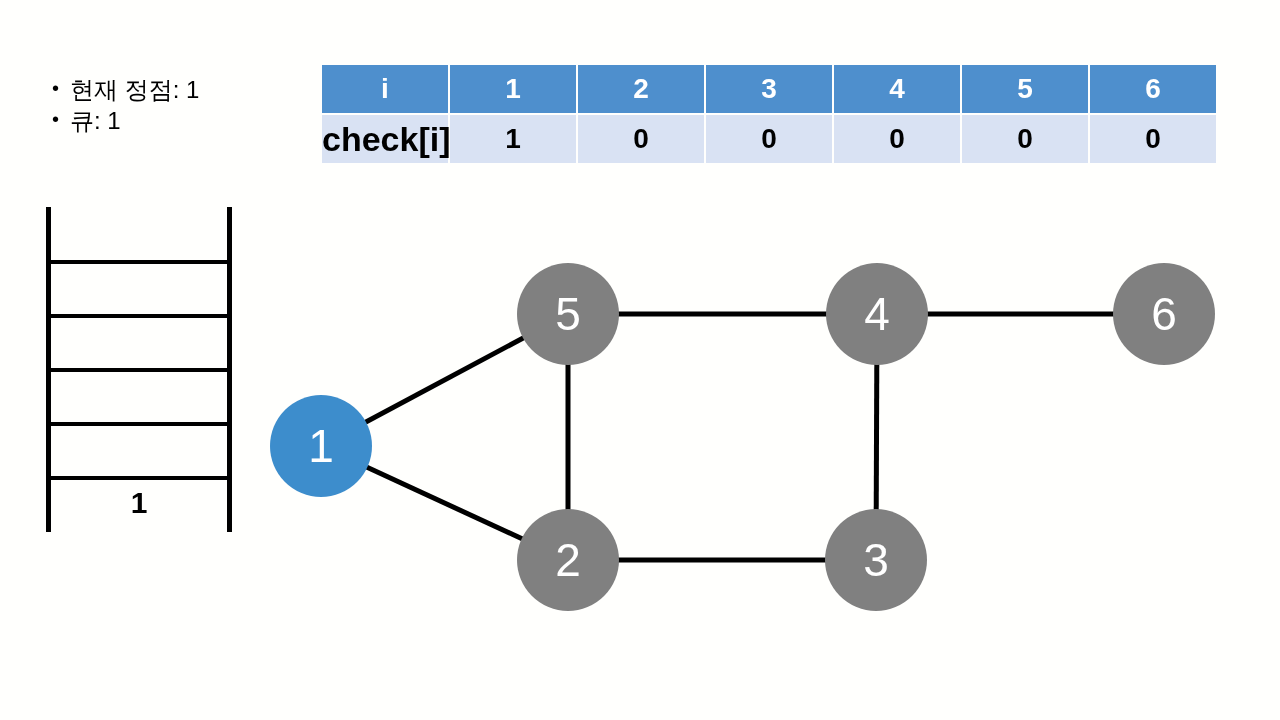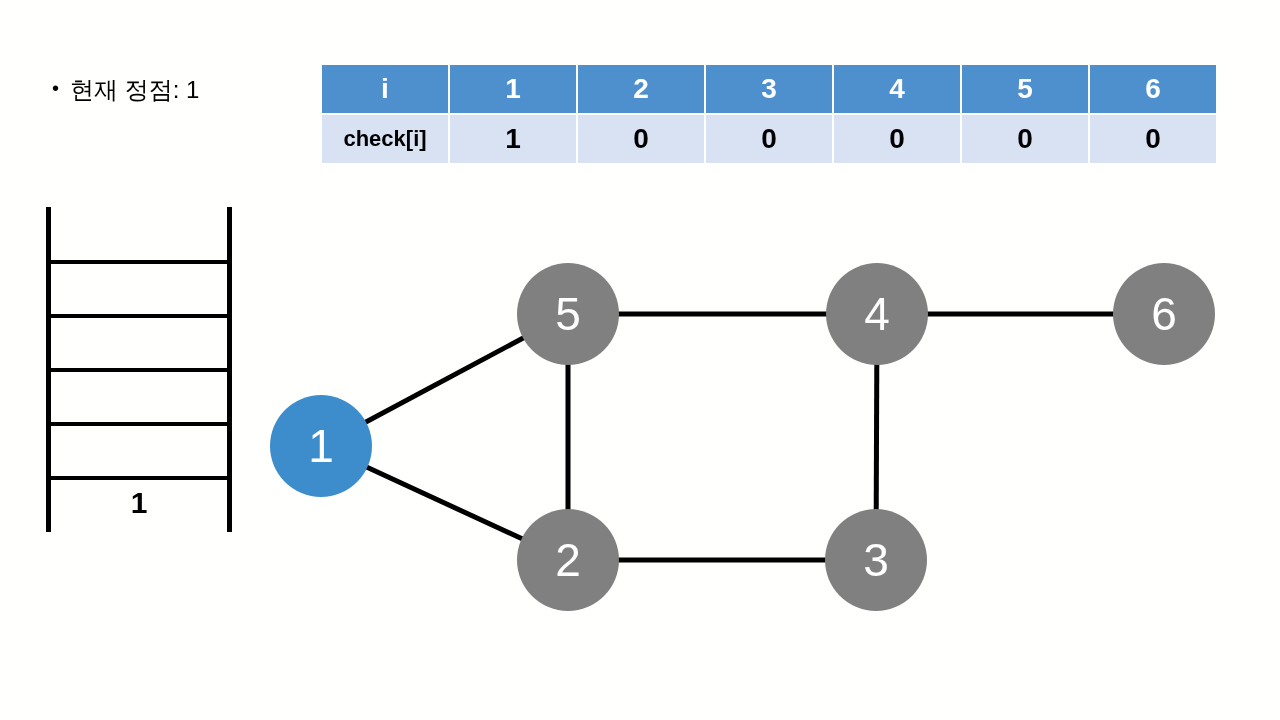--- a/index.html
+++ b/index.html
@@ -64,21 +64,21 @@
     font-size: 28px;
     font-weight: bold;
   }
   #check-table .cell {
     background: #d9e2f3;
     color: #000000;
     font-size: 28px;
     font-weight: bold;
   }
   #check-table .rowlabel {
-    font-size: 22px;
+    font-size: 34px;
   }
 
   
   #queue {
     position: absolute;
     left: 40px;
     top: 200px;
     width: 200px;
     height: 345px;
   }
@@ -122,20 +122,23 @@
     font-weight: normal;
     fill: #ffffff;
   }
 </style>
 </head>
 <body>
 
 <ul id="status-list">
   <li>
     <span>현재 정점: 1</span>
+  </li>
+  <li>
+    <span>큐: 1</span>
   </li>
 </ul>
 
 <table id="check-table">
   <tbody>
     <tr>
       <td class="hdr">i</td>
       <td class="hdr">1</td>
       <td class="hdr">2</td>
       <td class="hdr">3</td>

